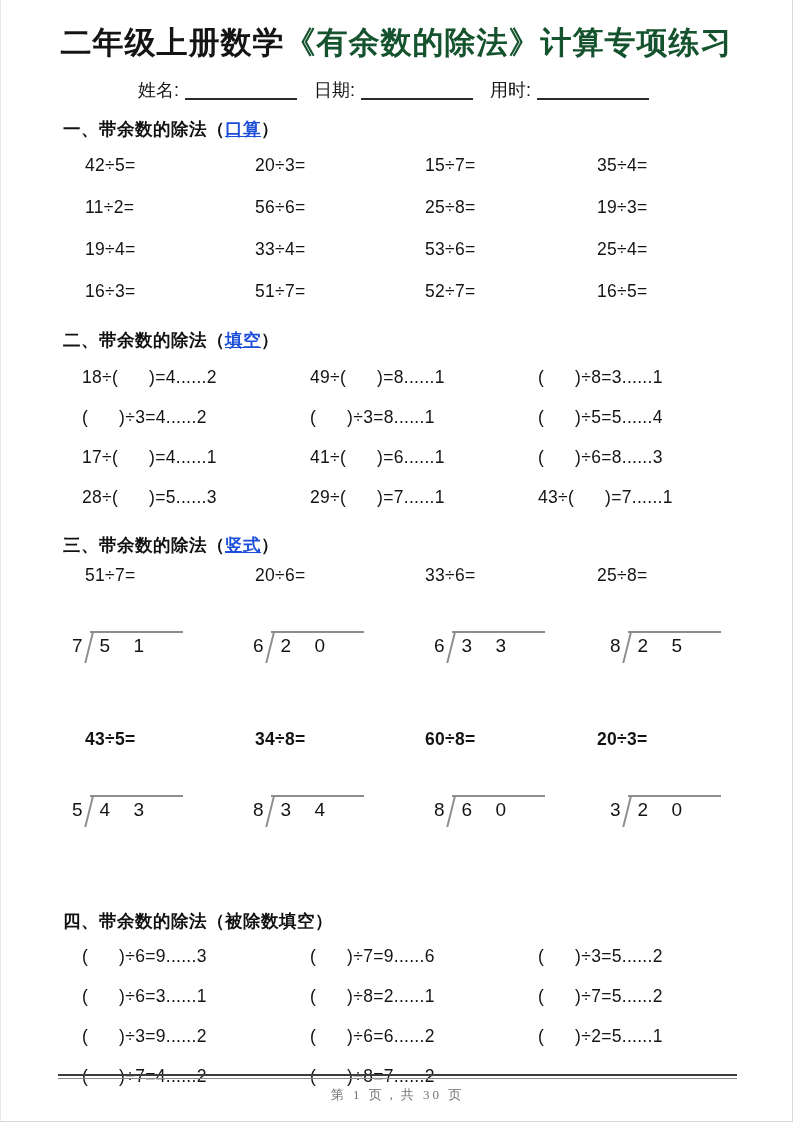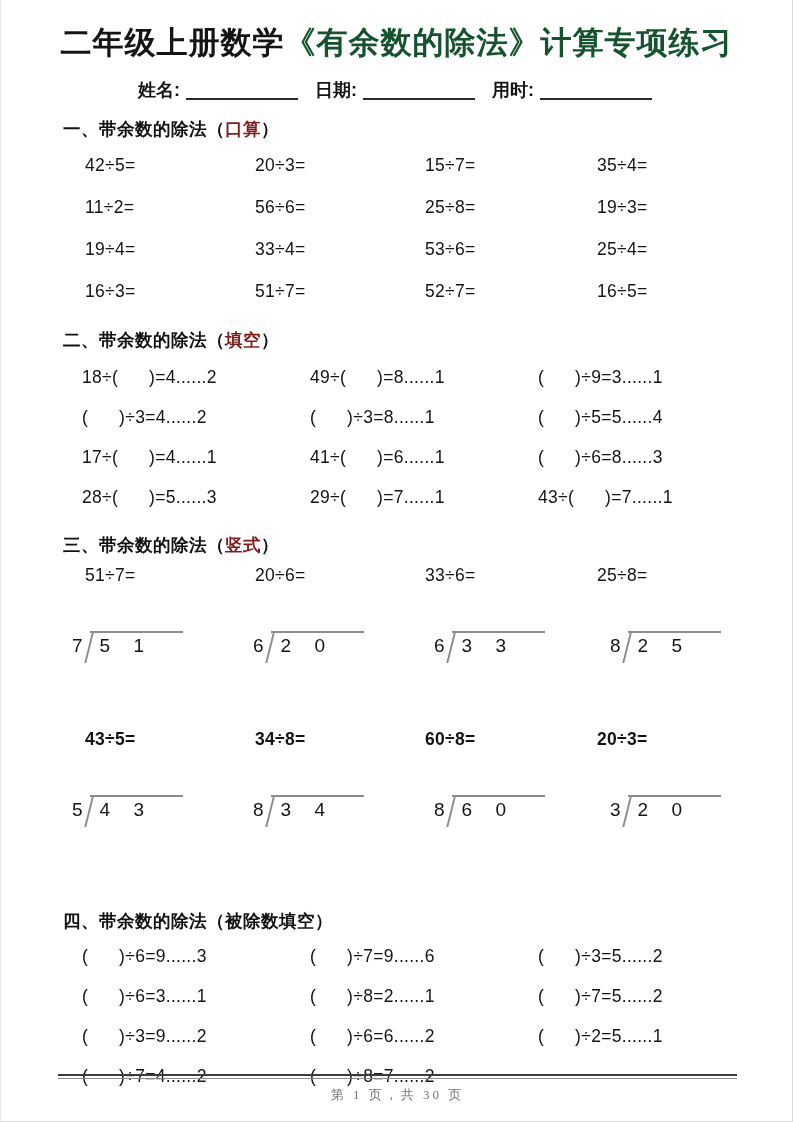--- a/index.html
+++ b/index.html
@@ -18,37 +18,37 @@
     text-align:center;
     font-family:"Liberation Serif", serif;
     font-size:31px;font-weight:bold;
     letter-spacing:1px;line-height:1.25;
     white-space:nowrap;
   }
   .t-red{color:#14532d;}
   
   .info{
     margin:15px 0 0 138px;
-    font-size:18px;font-weight:700;
+    font-size:18px;font-weight:400;
     display:flex;align-items:flex-end;
     white-space:nowrap;
   }
   .blank{
     display:inline-block;width:112px;height:0.95em;
     border-bottom:2px solid #2b2b2b;
     margin:0 17px 2px 6px;
   }
   .blank.last{margin-right:0;}
   
   .sec-title{
     margin:15px 0 4px 63px;
     font-size:17.5px;font-weight:bold;color:#111;
     letter-spacing:0.5px;
   }
-  .accent{color:#7f1d1d;}
+  .accent{color:#1d4ed8;text-decoration:underline;}
   
   .grid{display:grid;align-items:center;font-size:17.5px;font-weight:500;}
   .grid .prob{white-space:pre;letter-spacing:0.3px;}
   .grid4eq{margin-left:85px;margin-right:40px;grid-template-columns:170px 170px 172px 1fr;grid-auto-rows:42px;}
   .grid4one{margin-left:85px;margin-right:40px;grid-template-columns:170px 170px 172px 1fr;grid-auto-rows:30px;}
   .grid3{margin-left:82px;margin-right:36px;grid-template-columns:228px 228px 1fr;grid-auto-rows:40px;}
   .s2grid{margin-top:6px;}
   
   .grid4ld{margin-left:72px;margin-right:40px;grid-template-columns:181px 181px 176px 1fr;}
   .ldrow1{margin-top:40px;}
@@ -111,21 +111,21 @@
       <div class="prob">51÷7=</div>
       <div class="prob">52÷7=</div>
       <div class="prob">16÷5=</div>
     </div>
 
   <h2 class="sec-title"><span>二、带余数的除法</span><span>（</span><span class="accent">填空</span><span>）</span></h2>
   <div class="grid grid3 s2grid">
 
   <div class="prob">18÷(      )=4......2</div>
       <div class="prob">49÷(      )=8......1</div>
-      <div class="prob">(      )÷9=3......1</div>
+      <div class="prob">(      )÷8=3......1</div>
       <div class="prob">(      )÷3=4......2</div>
       <div class="prob">(      )÷3=8......1</div>
       <div class="prob">(      )÷5=5......4</div>
       <div class="prob">17÷(      )=4......1</div>
       <div class="prob">41÷(      )=6......1</div>
       <div class="prob">(      )÷6=8......3</div>
       <div class="prob">28÷(      )=5......3</div>
       <div class="prob">29÷(      )=7......1</div>
       <div class="prob">43÷(      )=7......1</div>
     </div>

